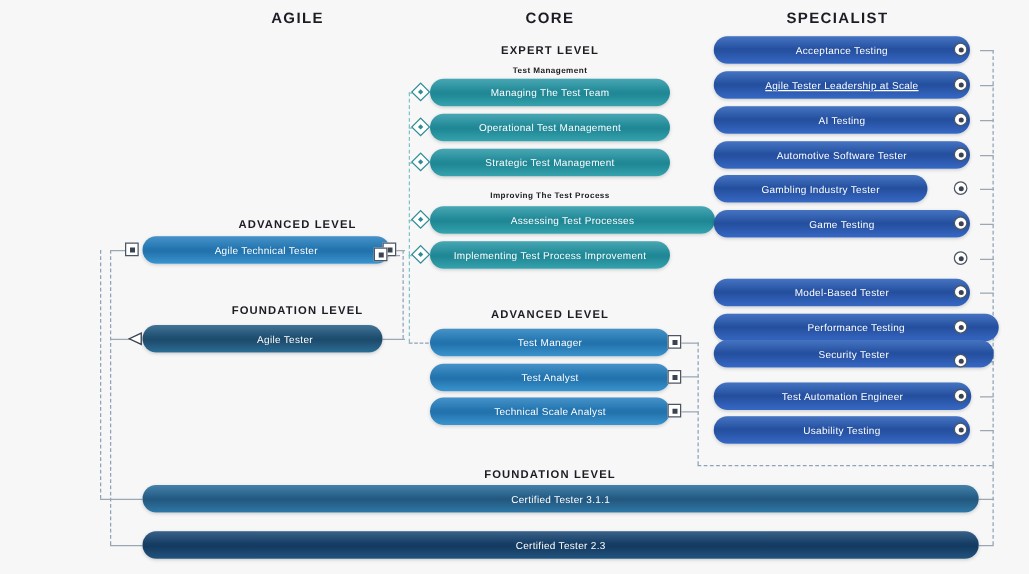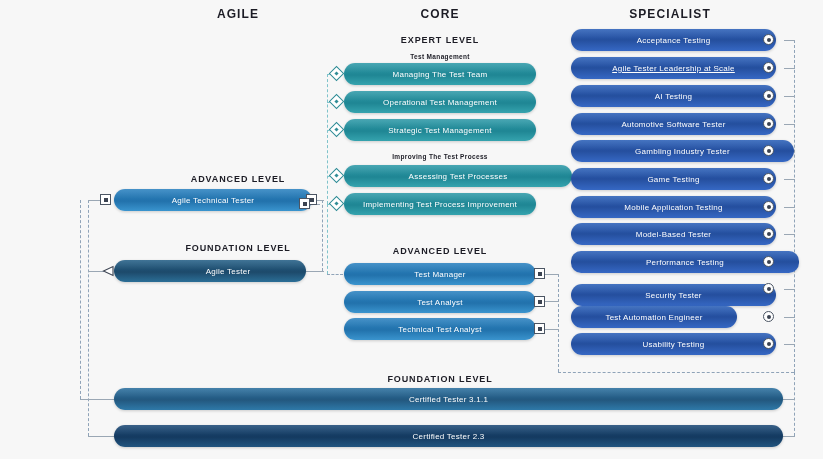--- a/index.html
+++ b/index.html
@@ -243,21 +243,21 @@
     </div>
 
   <div class="pill mid" style="left:344px; top:291px; width:192px;">
     <span>Test Analyst</span>
   </div>
   <div class="node sq" style="left:534px; top:296px;">
       <i></i>
     </div>
 
   <div class="pill mid" style="left:344px; top:318px; width:192px;">
-    <span>Technical Test Analyst</span>
+    <span>Technical Scale Analyst</span>
   </div>
   <div class="node sq" style="left:534px; top:323px;">
       <i></i>
     </div>
 
   <div class="pill blue" style="left:571px; top:29px; width:205px;">
     <span>Acceptance Testing</span>
   </div>
   <div class="node circ" style="left:763px; top:34px;">
       <i></i>
@@ -277,63 +277,60 @@
       <i></i>
     </div>
 
   <div class="pill blue" style="left:571px; top:113px; width:205px;">
     <span>Automotive Software Tester</span>
   </div>
   <div class="node circ" style="left:763px; top:118px;">
       <i></i>
     </div>
 
-  <div class="pill blue" style="left:571px; top:140px; width:223px;">
+  <div class="pill blue" style="left:571px; top:140px; width:171px;">
     <span>Gambling Industry Tester</span>
   </div>
   <div class="node circ" style="left:763px; top:145px;">
       <i></i>
     </div>
 
   <div class="pill blue" style="left:571px; top:168px; width:205px;">
     <span>Game Testing</span>
   </div>
   <div class="node circ" style="left:763px; top:173px;">
       <i></i>
     </div>
 
-  <div class="pill blue" style="left:571px; top:196px; width:205px;">
-    <span>Mobile Application Testing</span>
-  </div>
   <div class="node circ" style="left:763px; top:201px;">
       <i></i>
     </div>
 
   <div class="pill blue" style="left:571px; top:223px; width:205px;">
     <span>Model-Based Tester</span>
   </div>
   <div class="node circ" style="left:763px; top:228px;">
       <i></i>
     </div>
 
-  <div class="pill blue" style="left:571px; top:251px; width:228px;border-radius:10px;">
+  <div class="pill blue" style="left:571px; top:251px; width:228px;">
     <span>Performance Testing</span>
   </div>
   <div class="node circ" style="left:763px; top:256px;">
       <i></i>
     </div>
 
-  <div class="pill blue" style="left:571px; top:284px; width:205px;">
+  <div class="pill blue" style="left:571px; top:272px; width:224px;">
     <span>Security Tester</span>
   </div>
   <div class="node circ" style="left:763px; top:283px;">
       <i></i>
     </div>
 
-  <div class="pill blue" style="left:571px; top:306px; width:166px;">
+  <div class="pill blue" style="left:571px; top:306px; width:206px;">
     <span>Test Automation Engineer</span>
   </div>
   <div class="node circ" style="left:763px; top:311px;">
       <i></i>
     </div>
 
   <div class="pill blue" style="left:571px; top:333px; width:205px;">
     <span>Usability Testing</span>
   </div>
   <div class="node circ" style="left:763px; top:338px;">

